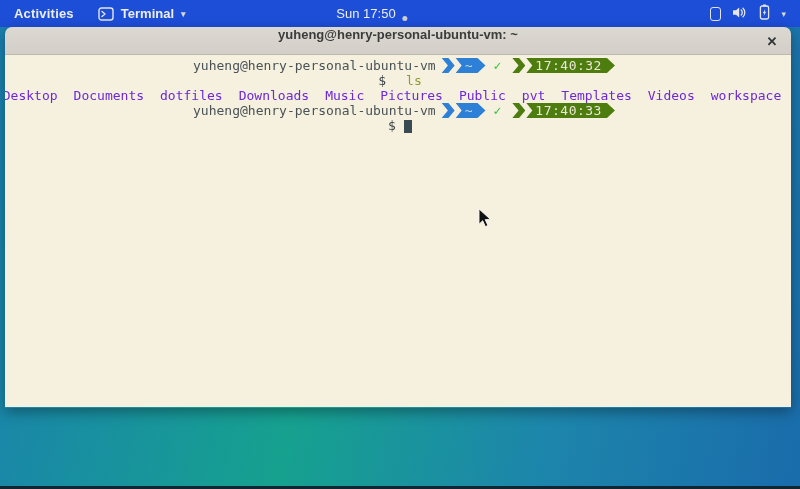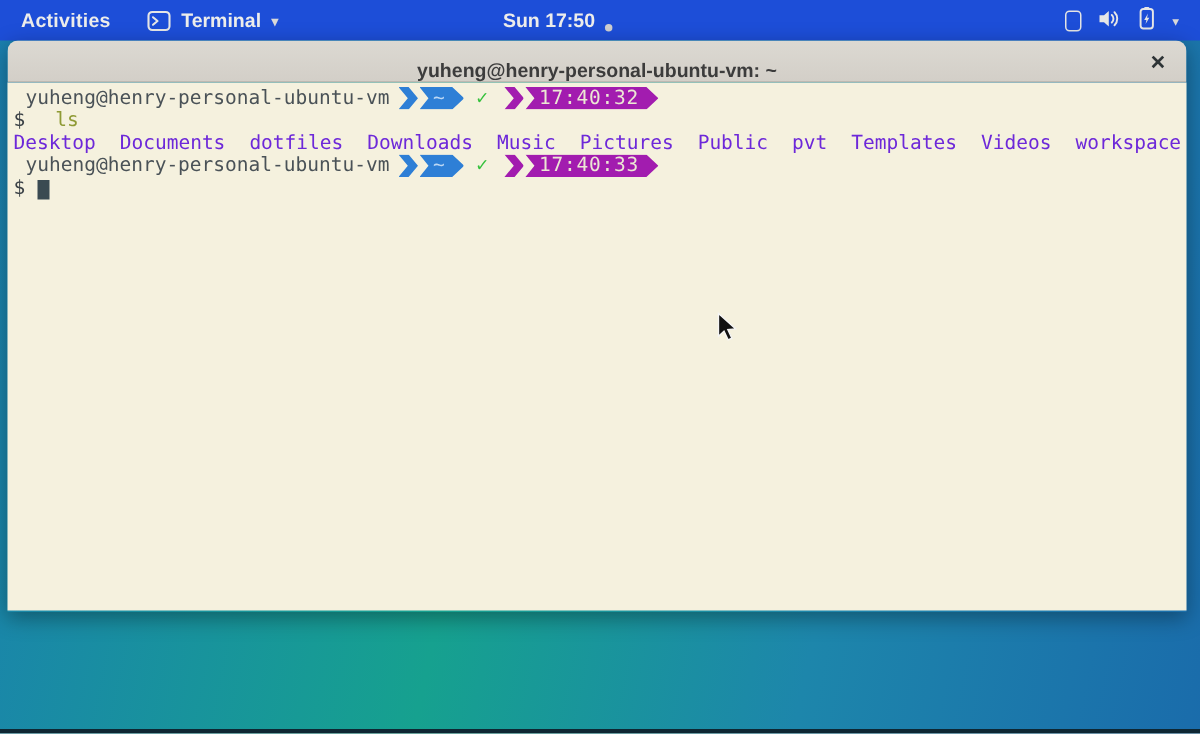--- a/index.html
+++ b/index.html
@@ -26,21 +26,21 @@
     font-weight: bold; letter-spacing: .2px; cursor: default;
   }
   .appmenu {
     display: flex; align-items: center; gap: 7px; height: 100%;
     padding: 1px 10px; font-weight: bold;
   }
   .appmenu .chev { font-size: 9px; color: #d8d8d8; margin-top: 1px; }
   .term-glyph { display: inline-flex; }
   .clock-group {
     position: absolute; left: 46.5%; transform: translateX(-50%);
-    display: flex; align-items: flex-end; font-weight: bold;
+    display: flex; align-items: flex-end; font-weight: normal;
   }
   .notif-dot {
     width: 5px; height: 5px; border-radius: 50%;
     background: #cfcfcf; margin-left: 7px;
   }
   .tray {
     position: absolute; right: 8px; top: 0; height: 100%;
     display: flex; align-items: center; gap: 11px; padding: 0 6px;
   }
   .display-glyph {
@@ -52,55 +52,55 @@
   
   .window {
     position: absolute; left: 5px; top: 27px; width: 786px; height: 381px;
     border-radius: 7px 7px 0 0;
     box-shadow: 0 4px 14px rgba(0,0,0,.35);
   }
   .titlebar {
     height: 28px; background: linear-gradient(#dcd9d2, #d3cfc8);
     border-bottom: 1px solid #bdb9b1;
     border-radius: 7px 7px 0 0;
-    display: flex; align-items: flex-end; justify-content: center;
+    display: flex; align-items: flex-start; justify-content: center;
     position: relative;
     font-size: 13px; font-weight: bold; color: #3c3c3c;
   }
   .close-btn {
     position: absolute; right: 8px; top: 3px;
     width: 22px; height: 22px; display: flex; align-items: center; justify-content: center;
     color: #2e3436; font-size: 13px; cursor: default;
   }
   .term {
     height: 352px; background: #f5f1de;
     padding: 3px 0 0 4px;
     font-family: "DejaVu Sans Mono", monospace;
     font-size: 13px; line-height: 15px;
     color: #41484c;
     overflow: hidden;
   }
-  .line { height: 15px; white-space: pre; display: flex; align-items: center; }
+  .line { height: 15px; white-space: pre; display: flex; align-items: center; justify-content: center; }
   .prompt-line { padding-left: 8px; }
 
   .p-user { color: #4a5257; }
 
   
   .pchev {
     display: inline-block; width: 13px; height: 15px; margin-left: 6px;
     clip-path: polygon(0 0, 52% 0, 100% 50%, 52% 100%, 0 100%, 48% 50%);
   }
   .pseg {
     display: inline-block; height: 15px; line-height: 15px;
     padding: 0 13px 0 9px; margin-left: 1px;
     clip-path: polygon(0 0, calc(100% - 8px) 0, 100% 50%, calc(100% - 8px) 100%, 0 100%, 6px 50%);
   }
   .pl-blue  { background: #2e7fd6; }
   .pseg.pl-blue { color: #bdd8f4; }
-  .pl-dark  { background: #a21caf; }
+  .pl-dark  { background: #4d7c0f; }
   .pseg.pl-dark { color: #ece7d4; letter-spacing: .5px; }
   .p-check { color: #35c13c; font-weight: bold; margin: 0 5px 0 8px; }
 
   .dollar { color: #3b4247; }
   .cmd { color: #8f9a35; margin-left: 20px; }
   .ls-line { color: #6d28d9; }
   .ls-entry { margin-right: 16px; }
   .cursor-block {
     display: inline-block; width: 8px; height: 13px;
     background: #3a4a52; margin-left: 8px; margin-top: 1px;

